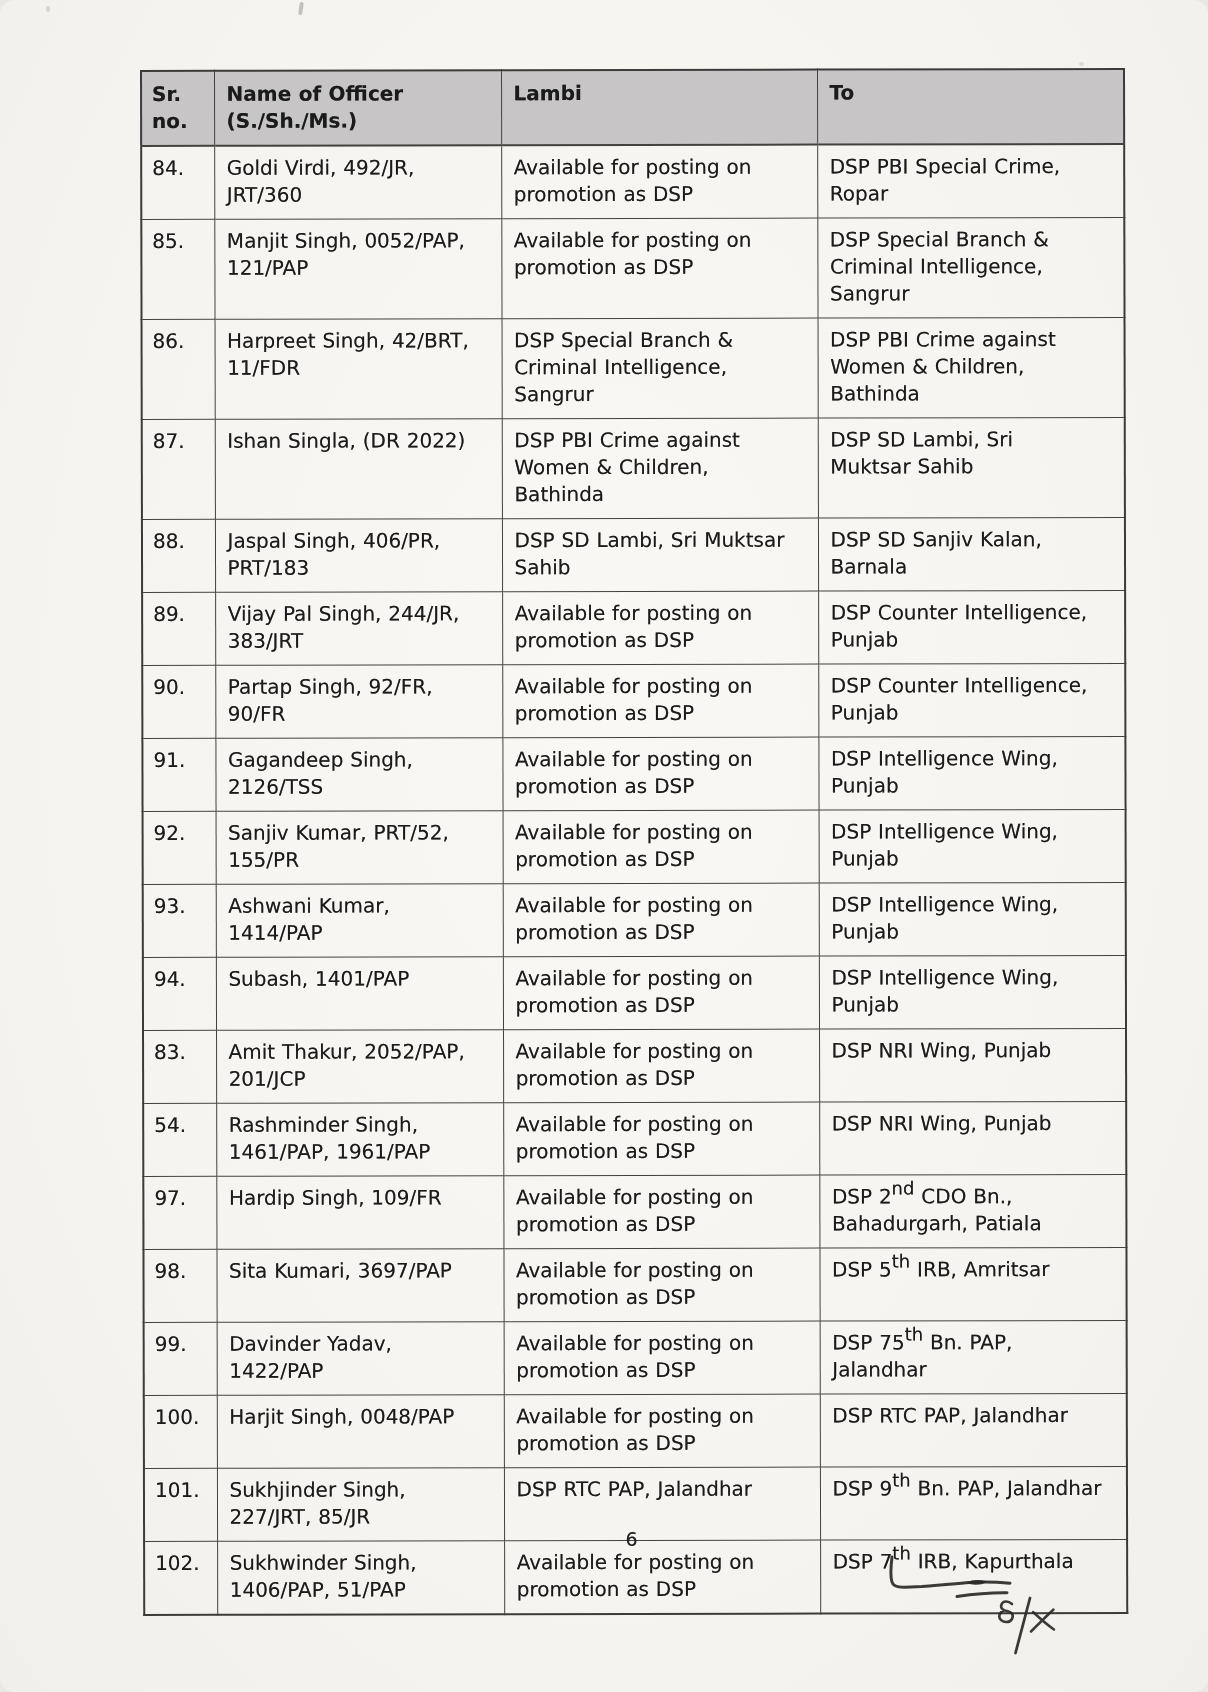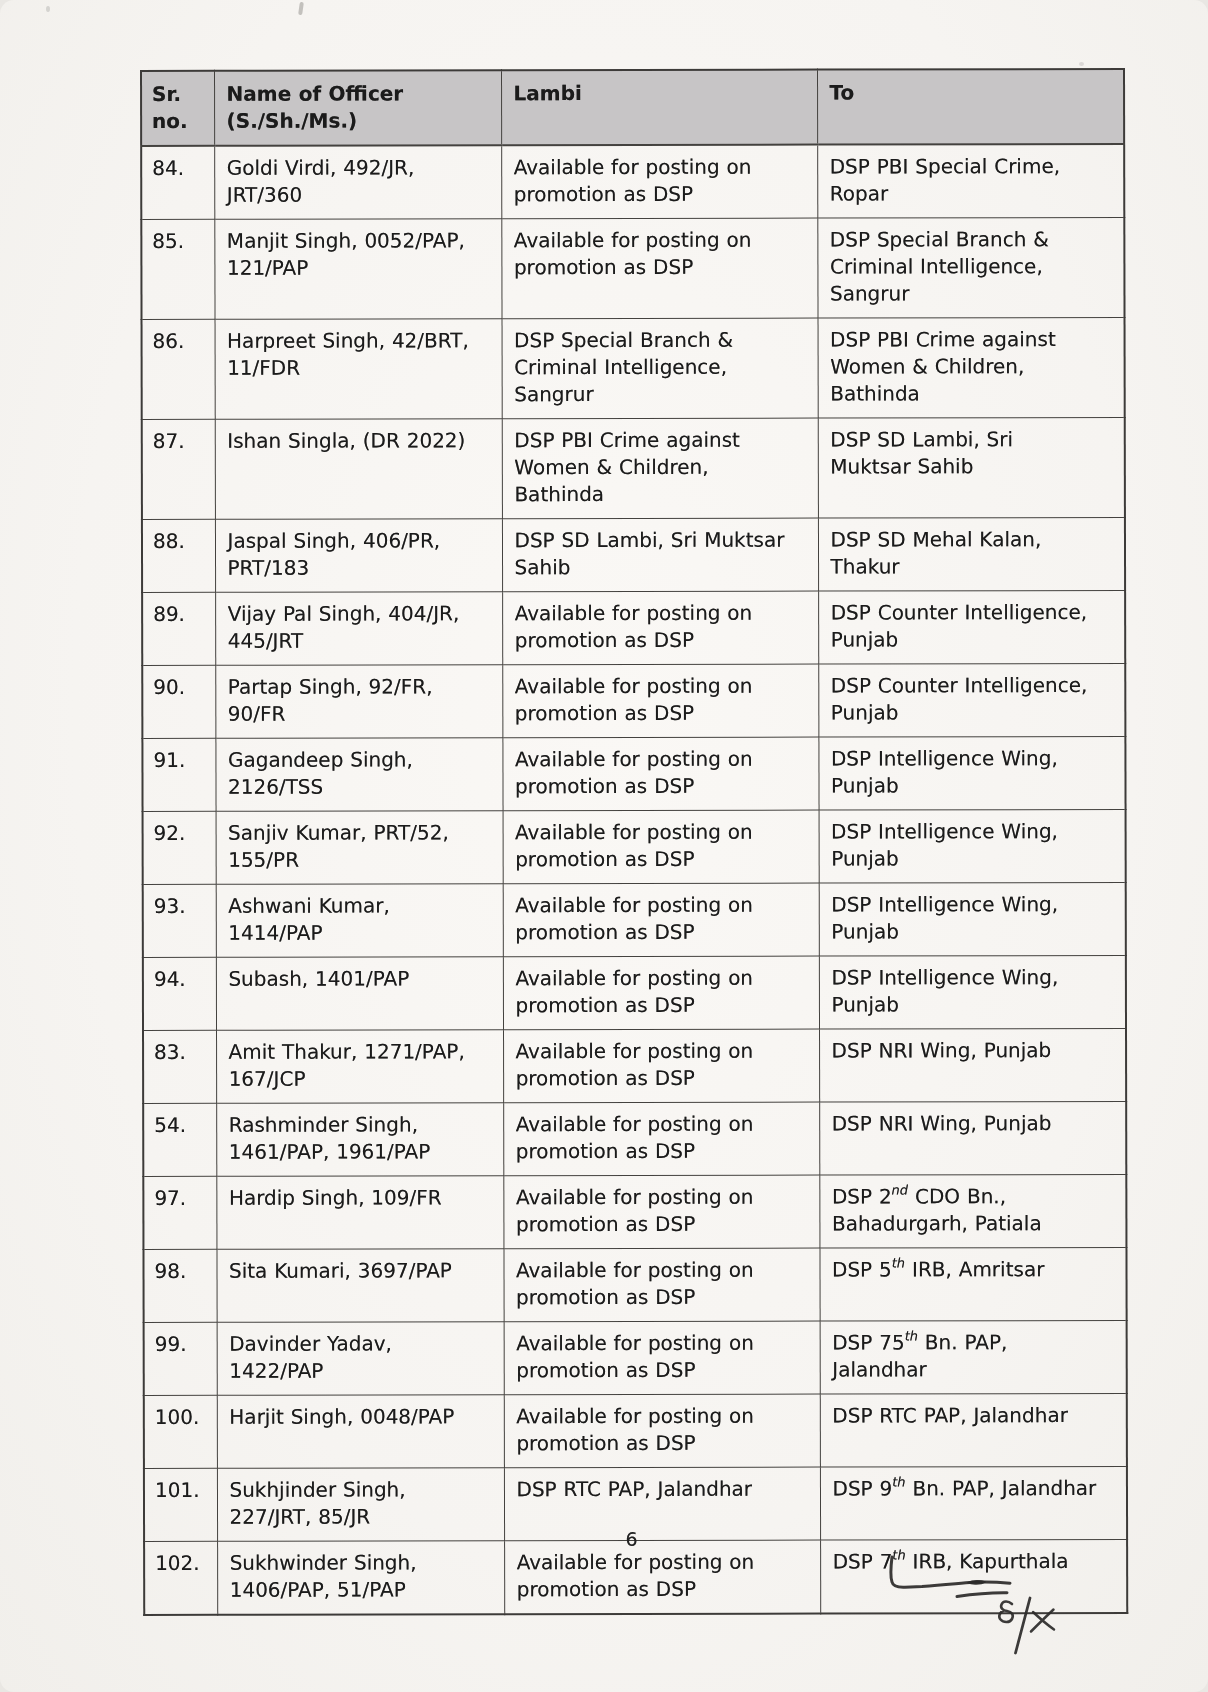--- a/index.html
+++ b/index.html
@@ -50,26 +50,25 @@
   thead th {
     background: #c7c5c6;
     font-weight: bold;
     border-bottom-width: 2.4px;
     padding-top: 9px;
   }
   th.sr, td.sr { padding-left: 10px; padding-right: 6px; }
   td.from { padding-right: 16px; }
   td.to   { padding-right: 24px; }
   sup {
-    font-size: 13px;
+    font-size: 18px;
     line-height: 0;
     position: relative;
     top: -1px;
     vertical-align: super;
-    font-style: italic;
   }
   .pagenum {
     position: absolute;
     left: 140px; top: 1528px; width: 983px;
     text-align: center;
     font-size: 19px;
     color: #222;
     text-shadow: 0 0 0.5px rgba(25,25,25,0.5);
   }
   .sig {
@@ -137,26 +136,26 @@
     <td class="sr">87.</td>
     <td class="name">Ishan Singla, (DR 2022)</td>
     <td class="from">DSP PBI Crime against Women &amp; Children, Bathinda</td>
     <td class="to">DSP SD Lambi, Sri Muktsar Sahib</td>
   </tr>
 
   <tr>
     <td class="sr">88.</td>
     <td class="name">Jaspal Singh, 406/PR, PRT/183</td>
     <td class="from">DSP SD Lambi, Sri Muktsar Sahib</td>
-    <td class="to">DSP SD Mehal Kalan, Thakur</td>
+    <td class="to">DSP SD Sanjiv Kalan, Barnala</td>
   </tr>
 
   <tr>
     <td class="sr">89.</td>
-    <td class="name">Vijay Pal Singh, 404/JR, 445/JRT</td>
+    <td class="name">Vijay Pal Singh, 244/JR, 383/JRT</td>
     <td class="from">Available for posting on promotion as DSP</td>
     <td class="to">DSP Counter Intelligence, Punjab</td>
   </tr>
 
   <tr>
     <td class="sr">90.</td>
     <td class="name">Partap Singh, 92/FR, 90/FR</td>
     <td class="from">Available for posting on promotion as DSP</td>
     <td class="to">DSP Counter Intelligence, Punjab</td>
   </tr>
@@ -184,21 +183,21 @@
 
   <tr>
     <td class="sr">94.</td>
     <td class="name">Subash, 1401/PAP</td>
     <td class="from">Available for posting on promotion as DSP</td>
     <td class="to">DSP Intelligence Wing, Punjab</td>
   </tr>
 
   <tr>
     <td class="sr">83.</td>
-    <td class="name">Amit Thakur, 1271/PAP, 167/JCP</td>
+    <td class="name">Amit Thakur, 2052/PAP, 201/JCP</td>
     <td class="from">Available for posting on promotion as DSP</td>
     <td class="to">DSP NRI Wing, Punjab</td>
   </tr>
 
   <tr>
     <td class="sr">54.</td>
     <td class="name">Rashminder Singh, 1461/PAP, 1961/PAP</td>
     <td class="from">Available for posting on promotion as DSP</td>
     <td class="to">DSP NRI Wing, Punjab</td>
   </tr>

